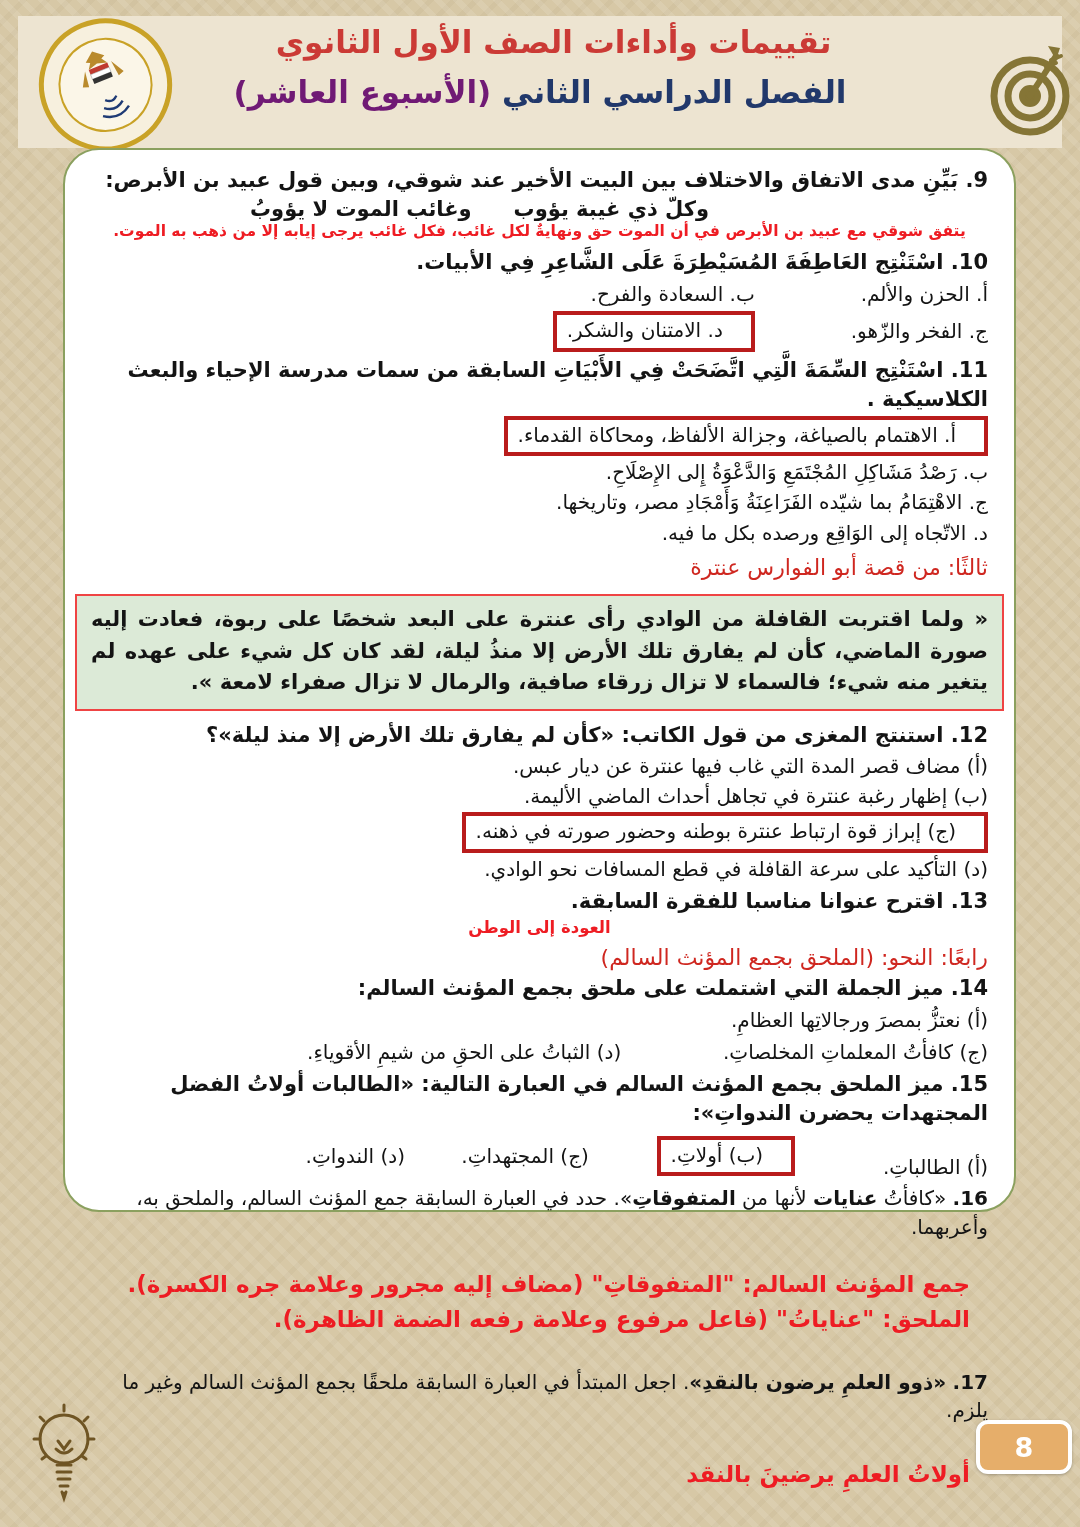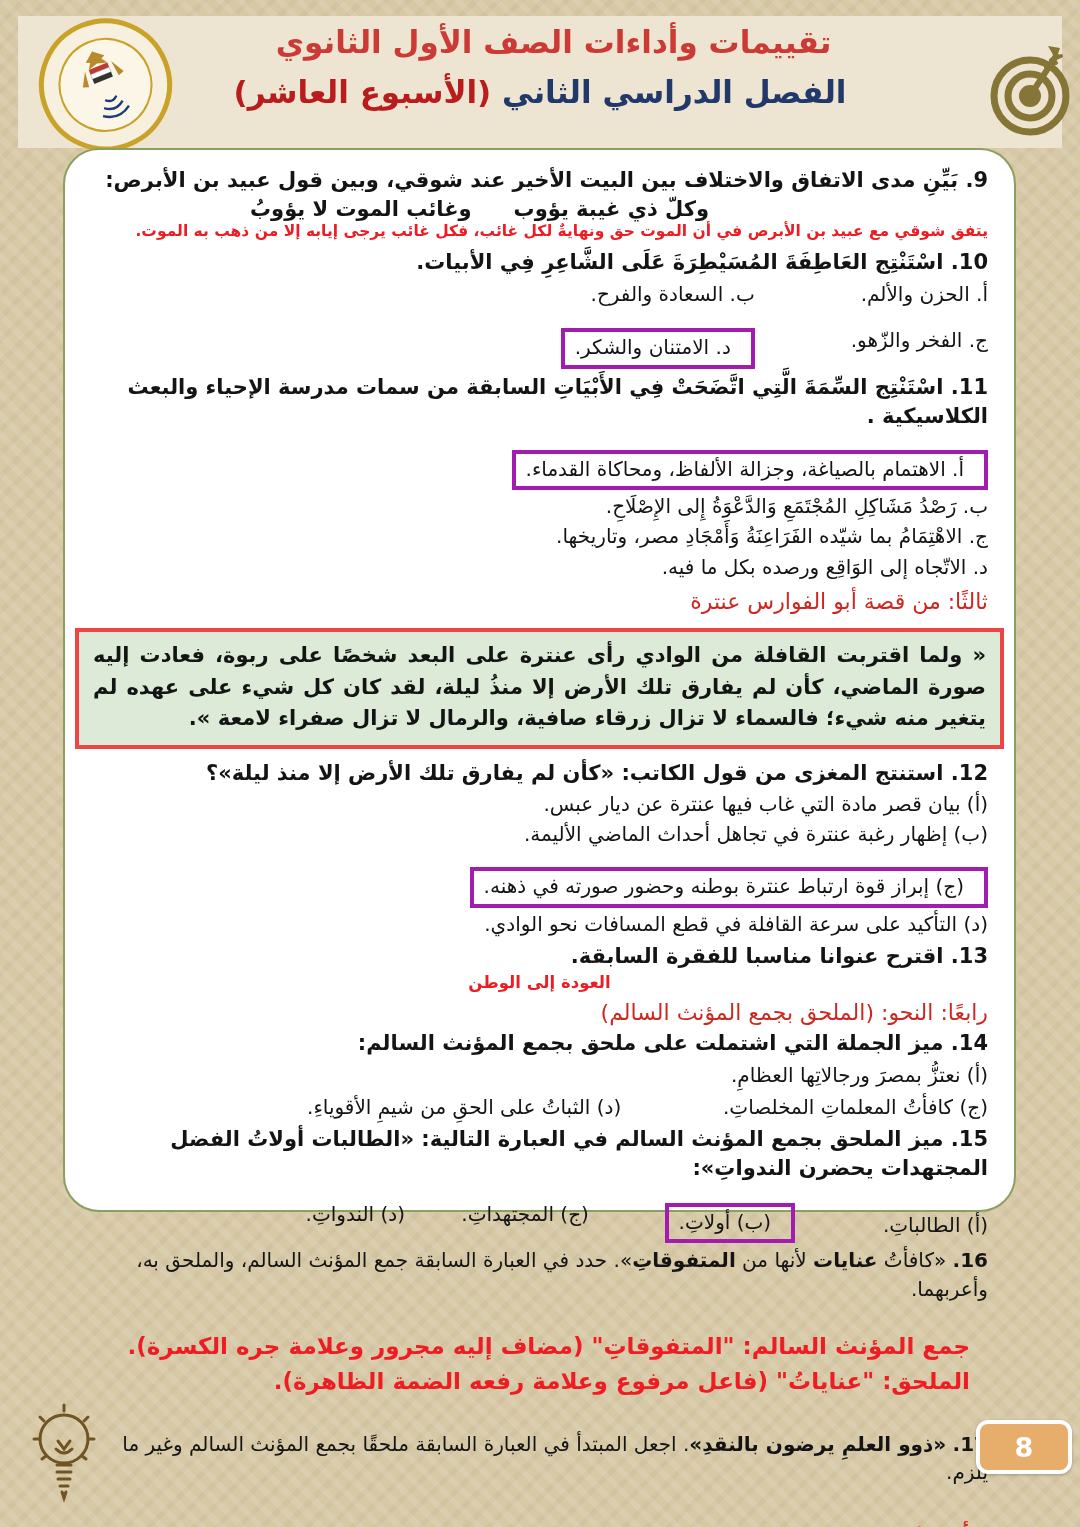--- a/index.html
+++ b/index.html
@@ -16,47 +16,47 @@
       repeating-linear-gradient(-45deg,rgba(120,100,60,.05) 0 5px,rgba(0,0,0,0) 5px 16px);
     pointer-events:none;
   }
   .header-band{
     position:absolute;top:16px;left:18px;right:18px;height:132px;
     background:#ede4d1;
   }
   .titles{position:absolute;top:24px;left:0;right:0;text-align:center;}
   .title1{color:#cb3a35;font-size:31px;font-weight:bold;letter-spacing:0;padding-left:27px;}
   .title2{color:#21386b;font-size:31px;font-weight:bold;margin-top:14px;}
-  .title2 .week{color:#b91c1c;}
+  .title2 .week{color:#701a75;}
   .logo{position:absolute;top:6px;right:auto;left:26px;width:168px;height:180px;transform:rotate(-22deg);}
   .target{position:absolute;top:34px;left:auto;right:6px;width:86px;height:112px;}
 
   .content-card{
     position:absolute;top:148px;left:63px;width:953px;height:1064px;
     background:#ffffff;border:2px solid #8ba05f;border-radius:36px;
     box-sizing:border-box;padding:12px 26px 0 26px;
     color:#141414;
   }
   .q-line{font-weight:bold;font-size:21px;line-height:1.38;margin:4px 0 2px;}
   .qnum{font-weight:bold;}
   .opt{font-size:20px;line-height:1.42;}
   .opt-line{margin:2px 0;}
   .row{display:flex;margin:3px 0;align-items:center;}
   .row .c1-q10{flex:0 0 26%;}
   .row .c1-q14{flex:0 0 40%;padding-left:8px;}
   .row .c15a{flex:0 0 21.5%;margin-top:22px;} .row .c15b{flex:0 0 23%;} .row .c15c{flex:0 0 20.5%;}
   .verse{font-weight:bold;font-size:21px;text-align:center;margin:2px 120px 0 0;}
   .verse .gap{display:inline-block;width:42px;}
   .ans{color:#ee1c23;font-weight:bold;}
-  .ans-sm{font-size:15.5px;line-height:1.35;margin:0 0 6px;}
+  .ans-sm{font-size:15.5px;line-height:1.35;margin:0 0 6px;text-align:center;}
   .ans-13{font-size:16.5px;margin:2px 0 8px;text-align:center;}
-  .red-box{display:inline-block;border:4px solid #a21caf;padding:1px 20px 3px 10px;margin-top:17px;}
+  .red-box{display:inline-block;border:4px solid #b91c1c;padding:1px 28px 3px 10px;}
   .heading-red{color:#cf2720;font-weight:normal;font-size:22px;margin:8px 0 4px;}
   .passage{
-    background:#dcead7;border:4px solid #ef4444;
+    background:#dcead7;border:2px solid #ef4444;
     margin:14px -16px 10px -16px;padding:8px 14px 10px;
     font-weight:bold;font-size:21px;line-height:1.5;text-align:justify;
   }
   .ans-big{font-size:23px;line-height:1.5;margin-right:18px;} .mt26{margin-top:26px;} .mt32{margin-top:32px;}
   .pagenum{
     position:absolute;right:8px;bottom:53px;width:88px;height:46px;
     background:#e6ae6a;border:4px solid #ffffff;border-radius:12px;
     color:#fff;font-size:27px;font-weight:bold;
     display:flex;align-items:center;justify-content:center;
     box-shadow:0 1px 3px rgba(0,0,0,.25);
@@ -143,21 +143,21 @@
   <div class="opt opt-line">ج. الاهْتِمَامُ بما شيّده الفَرَاعِنَةُ وَأَمْجَادِ مصر، وتاريخها.</div>
   <div class="opt opt-line">د. الاتّجاه إلى الوَاقِع ورصده بكل ما فيه.</div>
 
   <div class="heading-red">ثالثًا: من قصة أبو الفوارس عنترة</div>
   <div class="passage">« ولما اقتربت القافلة من الوادي رأى عنترة على البعد شخصًا على ربوة، فعادت إليه صورة الماضي، كأن لم يفارق تلك الأرض إلا منذُ ليلة، لقد كان كل شيء على عهده لم يتغير منه شيء؛ فالسماء لا تزال زرقاء صافية، والرمال لا تزال صفراء لامعة ».</div>
 
   <div class="q-line">
     <span class="qnum">12.</span>
     <span>استنتج المغزى من قول الكاتب: «كأن لم يفارق تلك الأرض إلا منذ ليلة»؟</span>
   </div>
-  <div class="opt opt-line">(أ) بيان قصر مادة التي غاب فيها عنترة عن ديار عبس.</div>
+  <div class="opt opt-line">(أ) مضاف قصر المدة التي غاب فيها عنترة عن ديار عبس.</div>
   <div class="opt opt-line">(ب) إظهار رغبة عنترة في تجاهل أحداث الماضي الأليمة.</div>
   <div class="opt-line">
     <span class="opt red-box">(ج) إبراز قوة ارتباط عنترة بوطنه وحضور صورته في ذهنه.</span>
   </div>
   <div class="opt opt-line">(د) التأكيد على سرعة القافلة في قطع المسافات نحو الوادي.</div>
 
   <div class="q-line">
     <span class="qnum">13.</span>
     <span>اقترح عنوانا مناسبا للفقرة السابقة.</span>
   </div>

